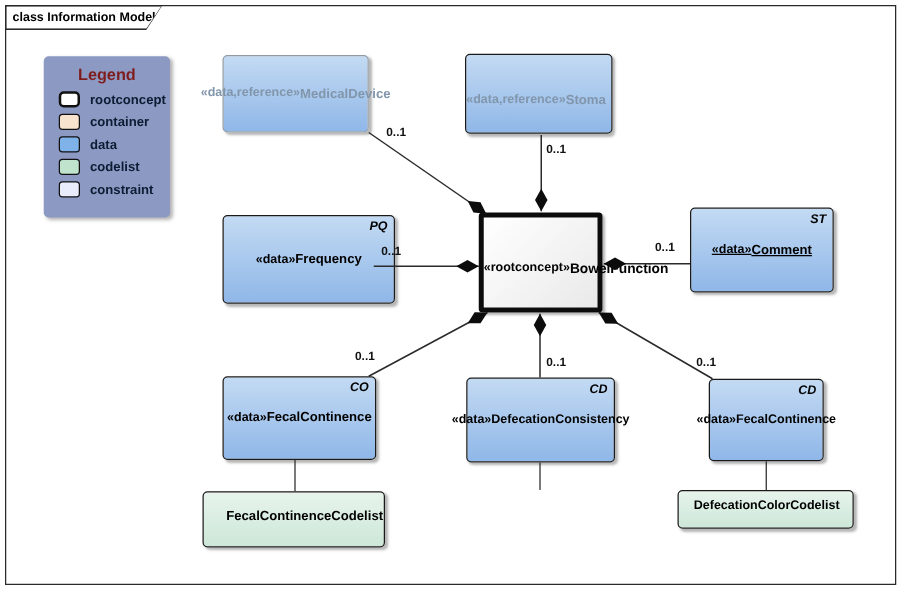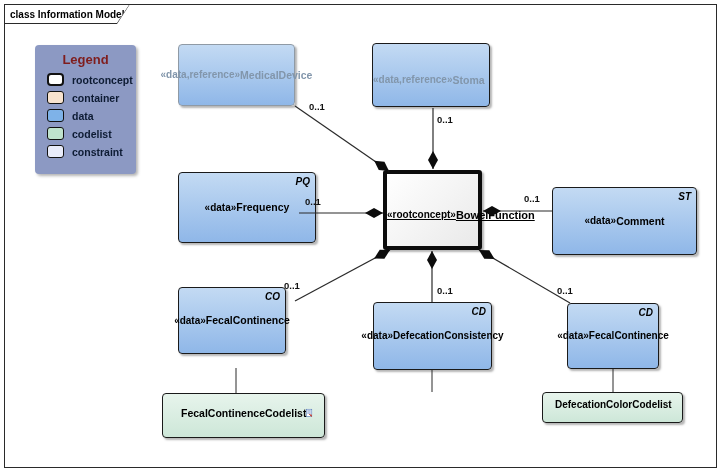--- a/index.html
+++ b/index.html
@@ -93,56 +93,56 @@
   <div class="node faded gray-border" style="left:178px;top:44px;width:117px;height:62px;">
     <div class="stereo">«data,reference»</div>
     <div class="nname">MedicalDevice</div>
   </div>
 
   <div class="node faded" style="left:372px;top:43px;width:118px;height:64px;justify-content:flex-start;padding-top:10px;">
     <div class="stereo">«data,reference»</div>
     <div class="nname">Stoma</div>
   </div>
 
-  <div class="node root" style="left:383px;top:170px;width:99px;height:80px;justify-content:flex-start;padding-top:10px;text-decoration:underline;">
+  <div class="node root" style="left:383px;top:170px;width:99px;height:80px;justify-content:flex-start;padding-top:10px;">
     <div class="stereo">«rootconcept»</div>
     <div class="nname">BowelFunction</div>
   </div>
 
   <div class="node" style="left:178px;top:172px;width:138px;height:71px;">
     <span class="type-tag">PQ</span>
     <div class="stereo">«data»</div>
     <div class="nname">Frequency</div>
   </div>
 
-  <div class="node" style="left:552px;top:187px;width:145px;height:68px;">
+  <div class="node" style="left:552px;top:166px;width:115px;height:68px;text-decoration:underline;">
     <span class="type-tag">ST</span>
     <div class="stereo">«data»</div>
     <div class="nname">Comment</div>
   </div>
 
-  <div class="node" style="left:178px;top:287px;width:108px;height:67px;">
+  <div class="node" style="left:178px;top:301px;width:123px;height:67px;">
     <span class="type-tag">CO</span>
     <div class="stereo">«data»</div>
     <div class="nname">FecalContinence</div>
   </div>
 
   <div class="node" style="left:373px;top:302px;width:119px;height:68px;">
     <span class="type-tag">CD</span>
     <div class="stereo">«data»</div>
     <div class="nname" style="font-size:10px;">DefecationConsistency</div>
   </div>
 
   <div class="node" style="left:567px;top:303px;width:92px;height:66px;">
     <span class="type-tag">CD</span>
     <div class="stereo">«data»</div>
     <div class="nname" style="font-size:10px;">FecalContinence</div>
   </div>
 
-  <div class="codelist-node" style="left:162px;top:393px;width:163px;height:45px;">
+  <div class="codelist-node" style="left:162px;top:393px;width:146px;height:45px;">
     <span>FecalContinenceCodelist</span>
     <svg width="13" height="16" viewBox="0 0 13 16">
       <rect x="0.5" y="0.5" width="11" height="14" fill="#fff" stroke="#3b66b0" stroke-width="1"></rect>
       <line x1="2.5" y1="3.5" x2="9.5" y2="3.5" stroke="#3b66b0" stroke-width="1"></line>
       <line x1="2.5" y1="6" x2="9.5" y2="6" stroke="#3b66b0" stroke-width="1"></line>
       <line x1="2.5" y1="8.5" x2="9.5" y2="8.5" stroke="#3b66b0" stroke-width="1"></line>
       <path d="M6 10 L11.5 15.5 L11.5 11.5 Z" fill="#c0392b"></path>
       <line x1="6.5" y1="10.5" x2="11" y2="15" stroke="#c0392b" stroke-width="1.6"></line>
     </svg>
   </div>

